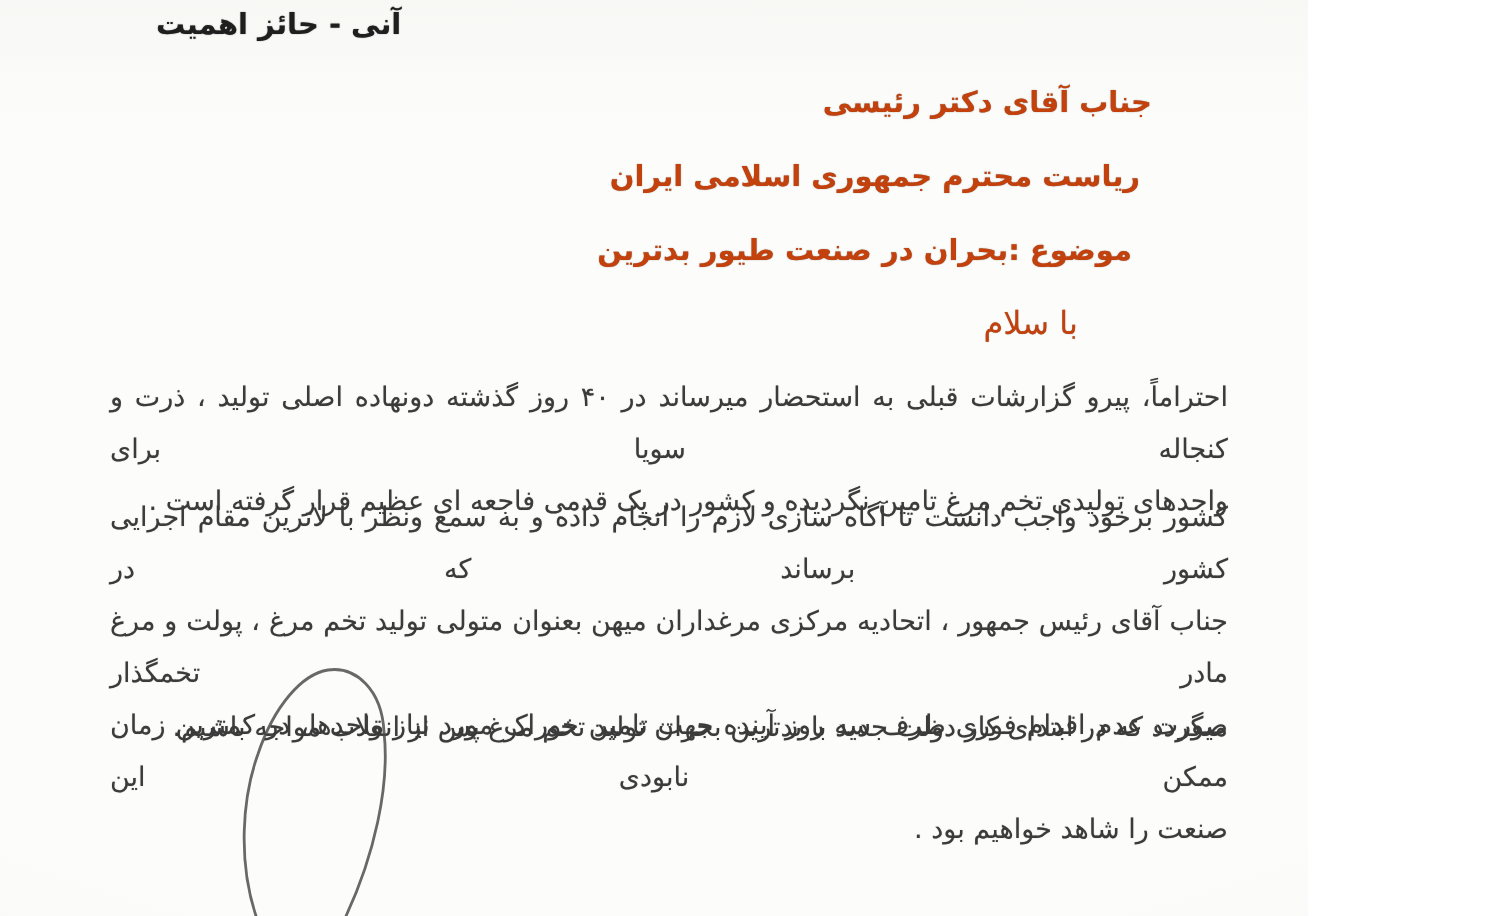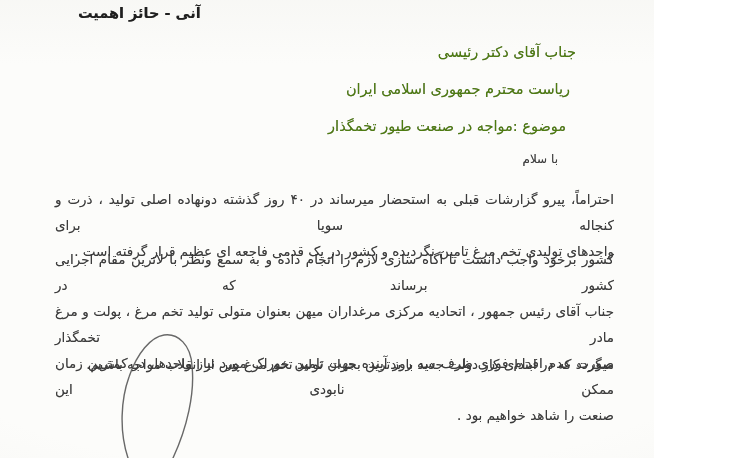--- a/index.html
+++ b/index.html
@@ -24,31 +24,31 @@
 
   .urgent-label {
     position: absolute; top: 5px; left: 78px;
     direction: rtl; white-space: nowrap;
     font-size: 14.5px; font-weight: bold; color: #1f1f1f;
     text-shadow: 0 0 0.6px rgba(25,25,25,0.55);
   }
 
   .hline {
     position: absolute; direction: rtl; white-space: nowrap;
-    font-size: 14.5px; font-weight: normal; color: #4d7c0f;
+    font-size: 14.5px; font-weight: bold; color: #c2410c;
     text-shadow: 0 0 0.6px rgba(30,30,30,0.5);
   }
   .h1 { top: 44px;  right: 78px; }
   .h2 { top: 81px;  right: 84px; }
   .h3 { top: 118px; right: 88px; }
 
   .salutation {
-    position: absolute; top: 152px; right: 96px;
+    position: absolute; top: 152px; right: 115px;
     direction: rtl; white-space: nowrap;
-    font-size: 12px; color: #404040;
+    font-size: 16px; color: #c2410c;
     text-shadow: 0 0 0.5px rgba(60,60,60,0.5);
   }
 
   .para {
     position: absolute; right: 40px; left: 55px;
     direction: rtl;
     font-size: 13.5px; color: #3b3b3b;
     text-shadow: 0 0 0.5px rgba(70,70,70,0.45);
   }
   .pline { line-height: 26px; }
@@ -77,21 +77,21 @@
 <div class="page">
 
   <div class="scan-tint"></div>
 
   <div class="urgent-label">آنی - حائز اهمیت</div>
 
   <div class="hline h1">جناب آقای دکتر رئیسی</div>
 
   <div class="hline h2">ریاست محترم جمهوری اسلامی ایران</div>
 
-  <div class="hline h3">موضوع :مواجه در صنعت طیور تخمگذار</div>
+  <div class="hline h3">موضوع :بحران در صنعت طیور بدترین</div>
 
   <div class="salutation">با سلام</div>
 
   <div class="para p1">
     <div class="pline just">احتراماً، پیرو گزارشات قبلی به استحضار میرساند در ۴۰ روز گذشته دونهاده اصلی تولید ، ذرت و کنجاله سویا برای</div>
     <div class="pline lastline">واحدهای تولیدی تخم مرغ تامین نگردیده و کشور در یک قدمی فاجعه ای عظیم قرار گرفته است .</div>
   </div>
 
   <div class="para p2">
     <div class="pline just">کشور برخود واجب دانست تا آگاه سازی لازم را انجام داده و به سمع ونظر با لاترین مقام اجرایی کشور برساند که در</div>

